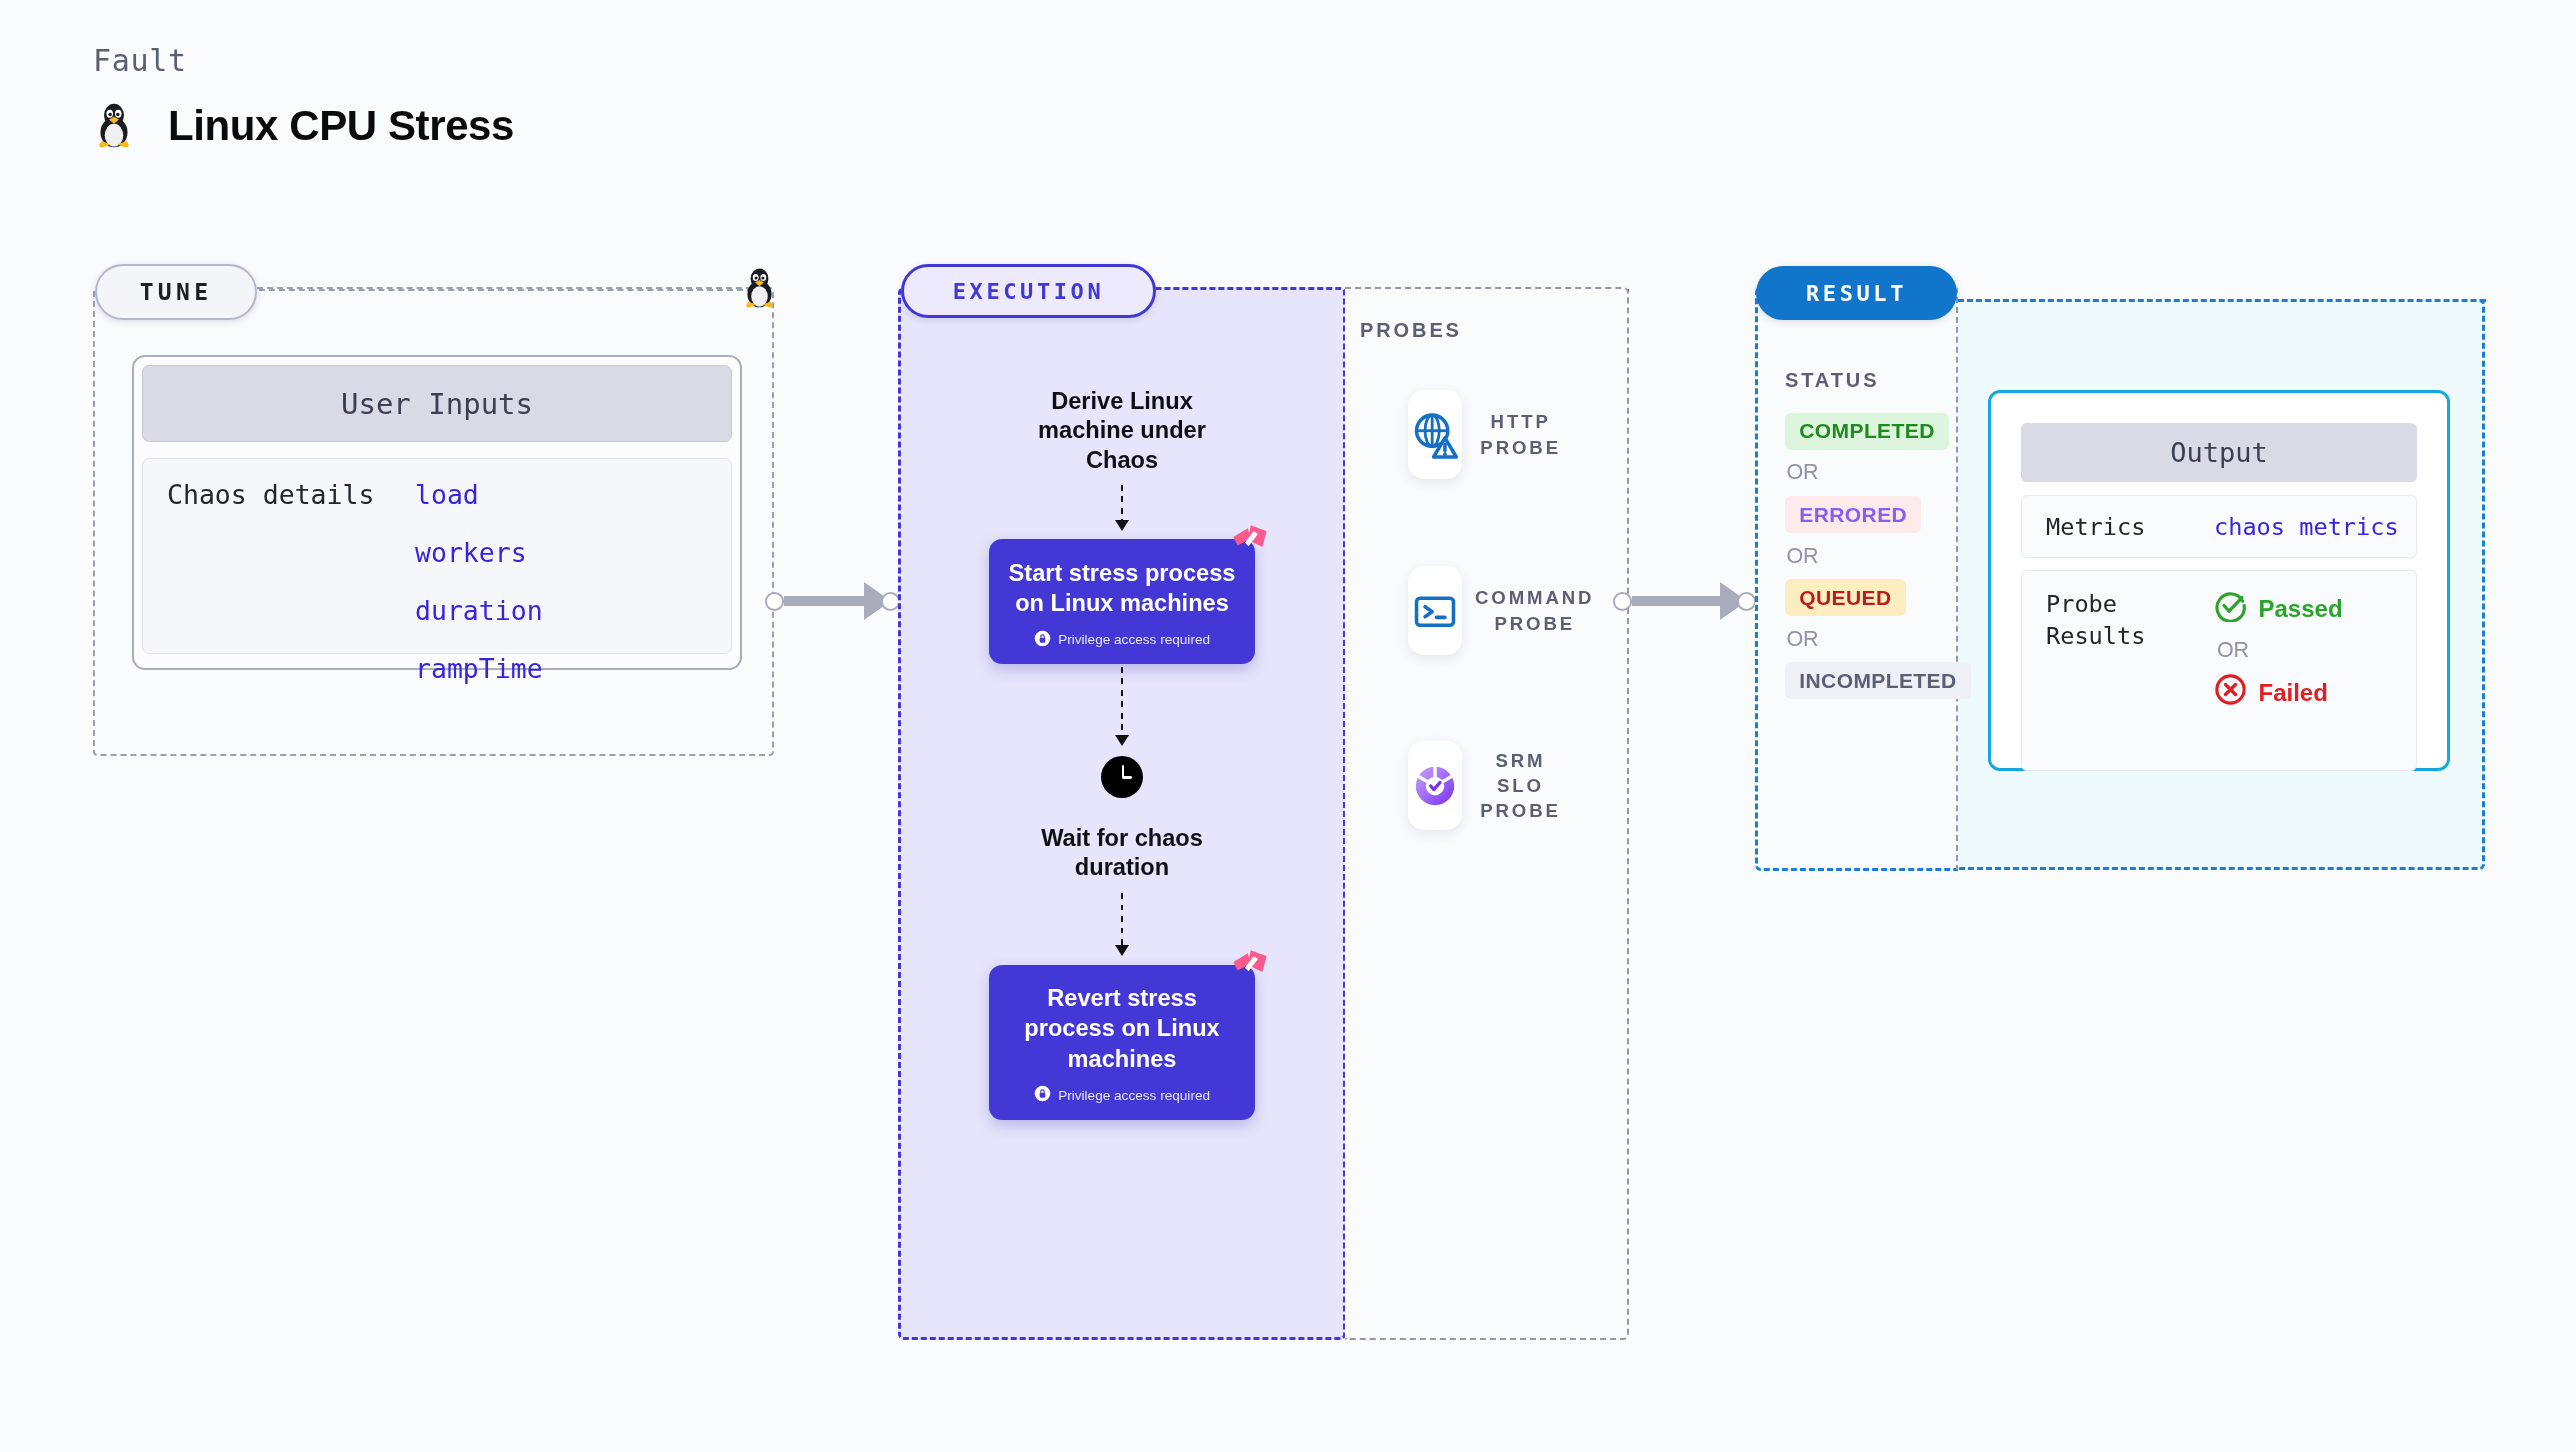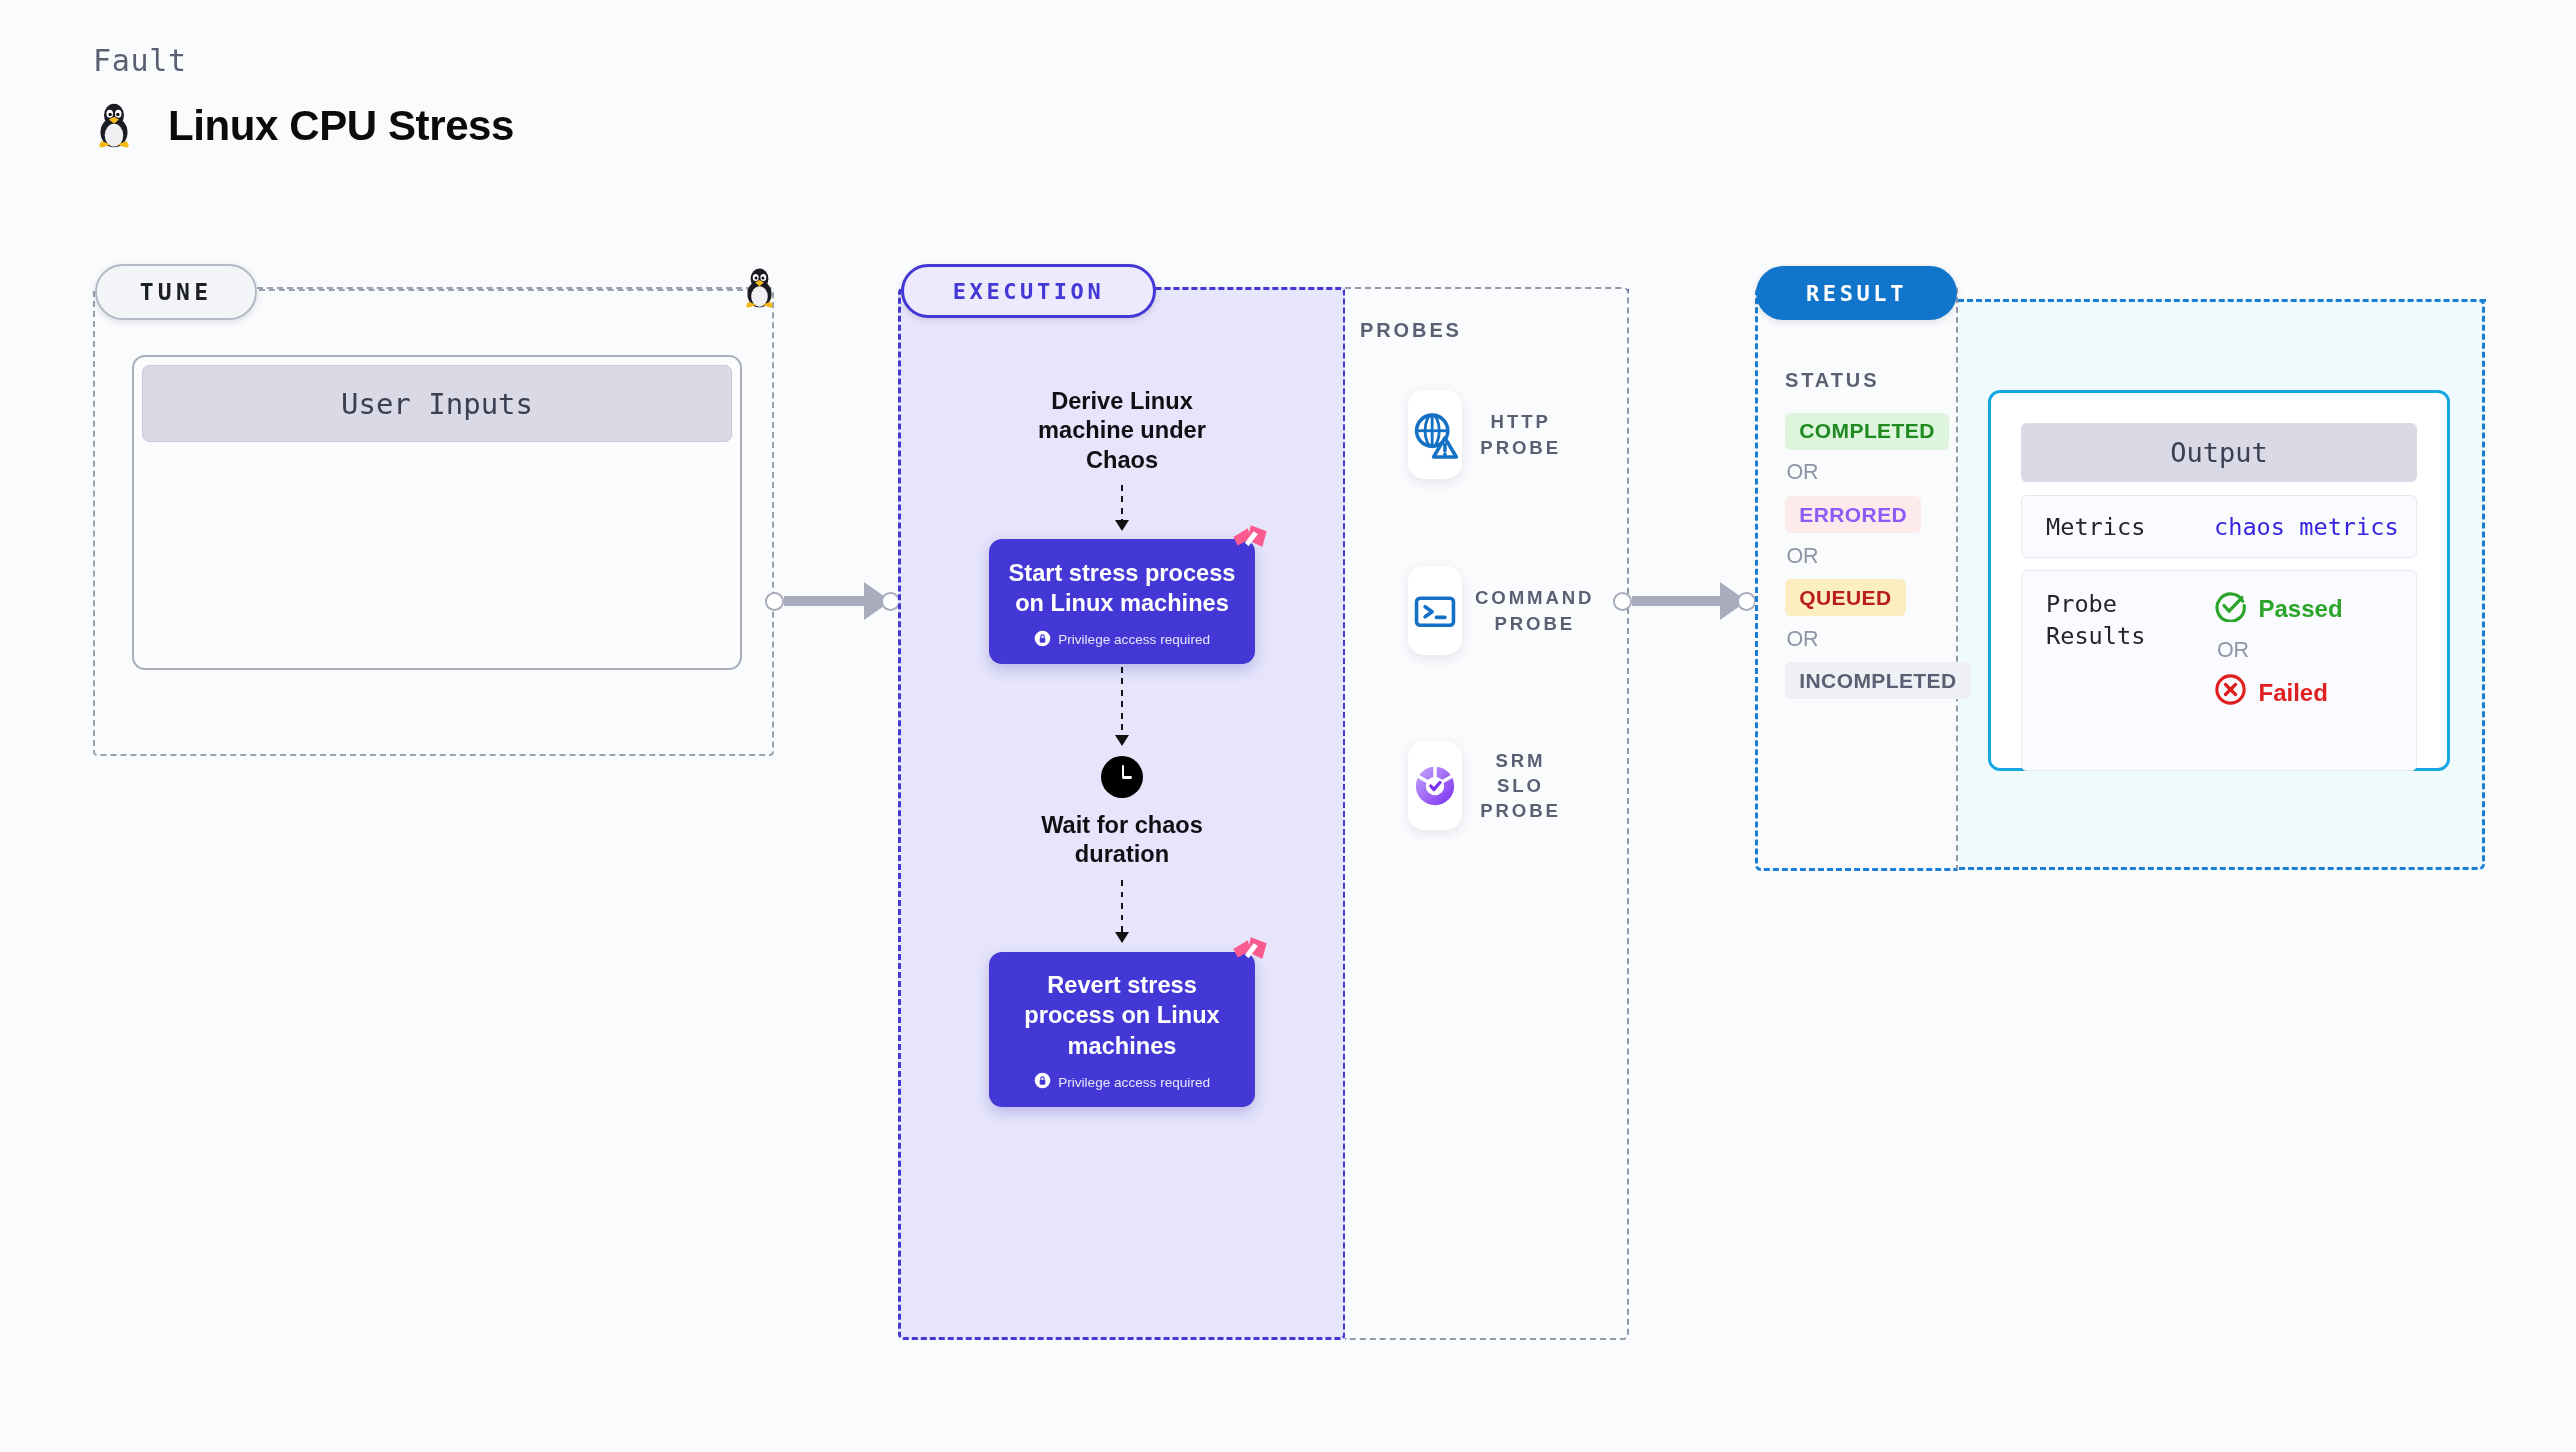--- a/index.html
+++ b/index.html
@@ -141,20 +141,29 @@
       <circle cx="34.4" cy="19" r="2.4" fill="#111"></circle>
     <path d="M22 26 L29 22 L36 26 L29 32 Z" fill="#f6b91a"></path>
     <path d="M12 56 C6 62 8 66 14 65 L24 61 Z" fill="#f6b91a"></path>
     <path d="M46 56 C52 62 50 66 44 65 L34 61 Z" fill="#f6b91a"></path>
   </svg>
 </div>
 
 <div class="panel" id="tune-panel">
   <div id="tune-card">
     <div id="user-inputs-hdr">User Inputs</div>
+    <div id="chaos-box">
+      <div id="chaos-label">Chaos details</div>
+      <div id="chaos-params">
+        <span class="param">load</span>
+        <span class="param">workers</span>
+        <span class="param">duration</span>
+        <span class="param">rampTime</span>
+      </div>
+    </div>
   </div>
 </div>
 
 <div class="conn" style="left:765px;top:592px;width:135px;">
   <span class="knob"></span>
   <span class="bar"></span>
   <span class="head"></span>
   <span class="knob" style="margin-left:-9.3px;"></span>
 </div>
 
@@ -183,21 +192,21 @@
             <rect x="8" y="11" width="8" height="7" rx="1.6" fill="#4338d6"></rect>
             <path d="M9.6 11 V9.2a2.4 2.4 0 0 1 4.8 0V11" stroke="#4338d6" stroke-width="1.7" fill="none"></path>
           </svg>
       </span>
       <span>Privilege access required</span>
     </div>
   </div>
 
   <div class="dashed-arrow" style="height:77px;margin-top:2.9px;"></div>
   <div class="clock" style="margin-top:11.5px;"></div>
-  <div class="flow-title" style="width:186px;margin-top:13px;">Wait for chaos duration</div>
+  <div class="flow-title" style="width:186px;margin-top:26px;">Wait for chaos duration</div>
   <div class="dashed-arrow" style="height:62px;margin-top:10px;"></div>
 
   <div class="purple-card" style="margin-top:10px;">
     <span class="harness-mark">
       <svg width="42" height="42" viewBox="0 0 58 58">
         <path d="M6 22 L26 10 L30 24 L12 34 Z" fill="#fb5a8f"></path>
         <path d="M30 6 L52 14 L46 36 L26 26 Z" fill="#fb5a8f"></path>
         <path d="M22 30 L34 14 L40 18 L27 35 Z" fill="#ffffff"></path>
       </svg>
     </span>

